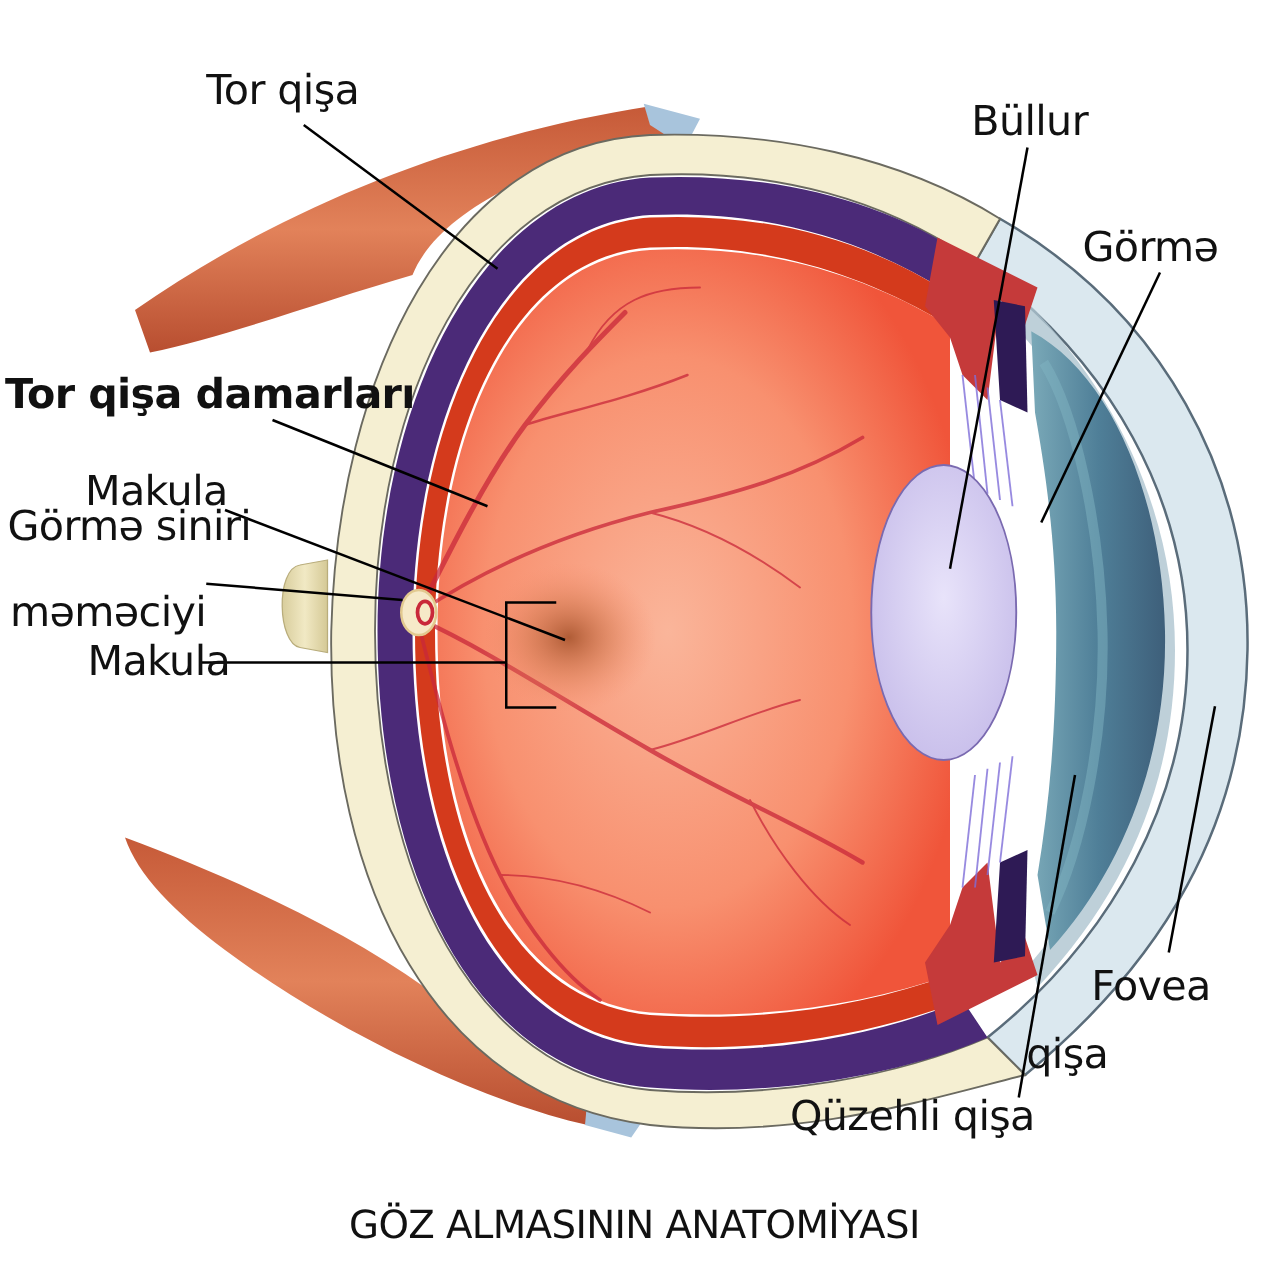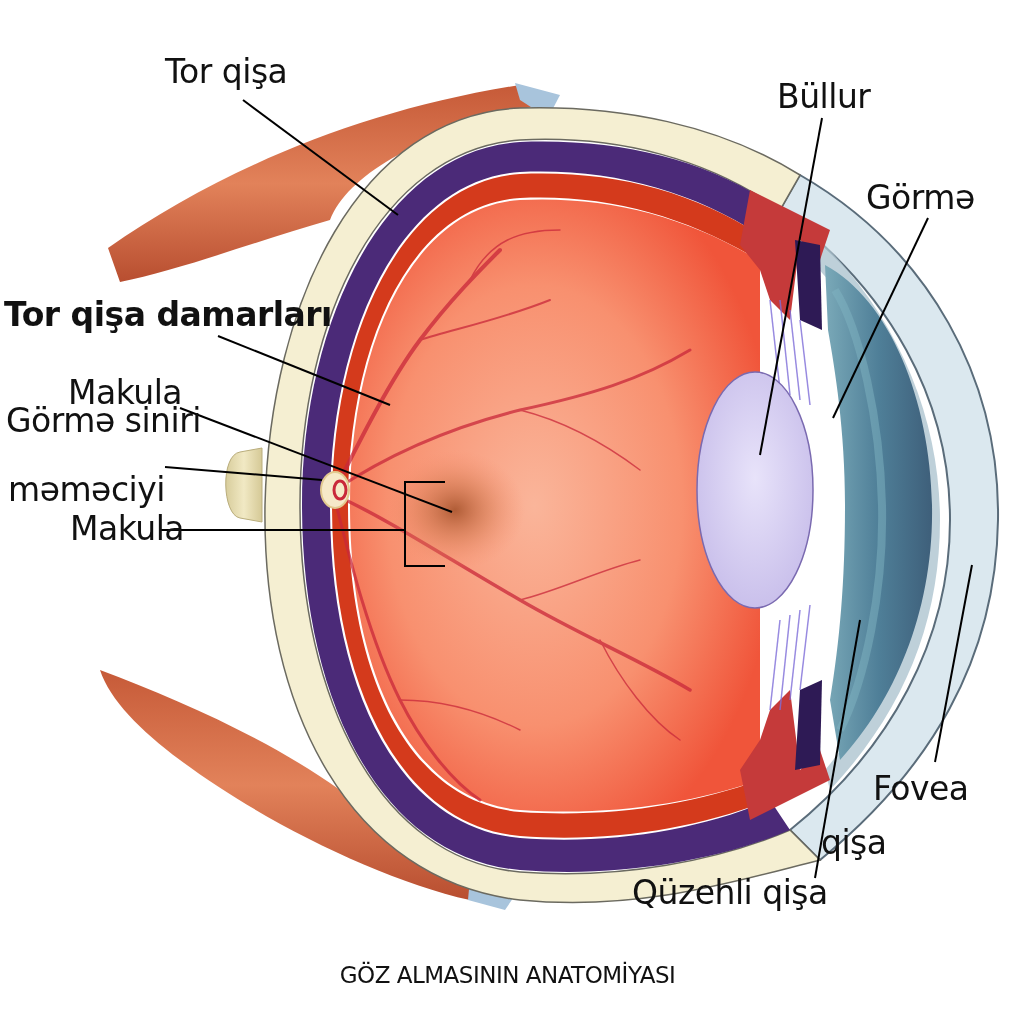--- a/index.html
+++ b/index.html
@@ -1,19 +1,19 @@
 <!DOCTYPE html>
 <html><head>
 <meta charset="utf-8">
 <style>
   html, body { margin:0; padding:0; background:#ffffff; }
   body { width:1015px; height:1015px; position:relative; overflow:hidden; font-family:"Liberation Sans", "DejaVu Sans", sans-serif; }
   #diagram { position:absolute; left:0; top:0; width:1015px; height:1015px; }
   .lbl { position:absolute; font-family:"DejaVu Sans", "Liberation Sans", sans-serif; font-size:33px; color:#111; line-height:1; white-space:nowrap; letter-spacing:-0.5px; }
-  .title { position:absolute; left:0; width:1015px; top:962px; text-align:center; font-family:"DejaVu Sans", "Liberation Sans", sans-serif; font-size:23px; color:#111; letter-spacing:-0.5px; }
+  .title { position:absolute; left:0; width:1015px; top:962px; text-align:center; font-family:"DejaVu Sans", "Liberation Sans", sans-serif; font-size:31px; color:#111; letter-spacing:-0.5px; }
 </style>
 </head>
 <body>
 
 <svg id="diagram" viewBox="0 0 1015 1015" xmlns="http://www.w3.org/2000/svg">
   <defs>
     <radialGradient id="vitGrad" cx="0.45" cy="0.5" r="0.6">
       <stop offset="0" stop-color="#fab59a"></stop>
       <stop offset="0.6" stop-color="#f8906f"></stop>
       <stop offset="1" stop-color="#f0553a"></stop>

